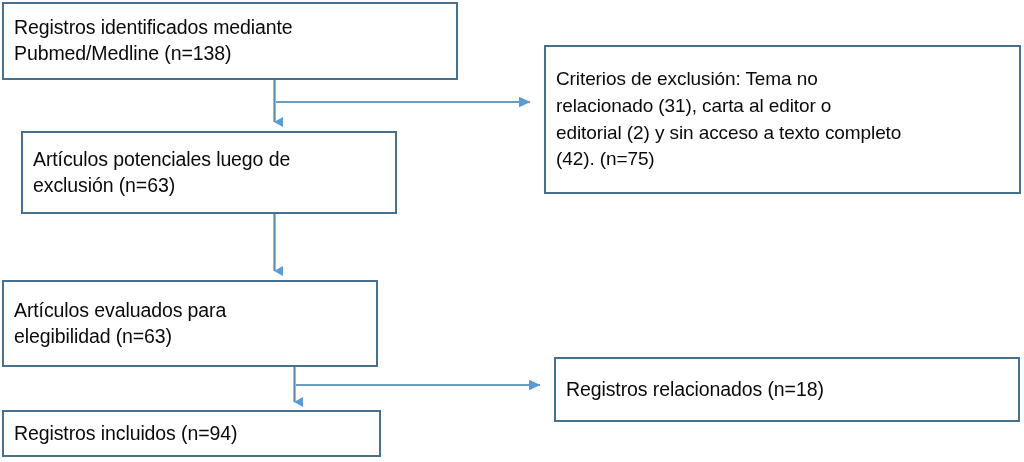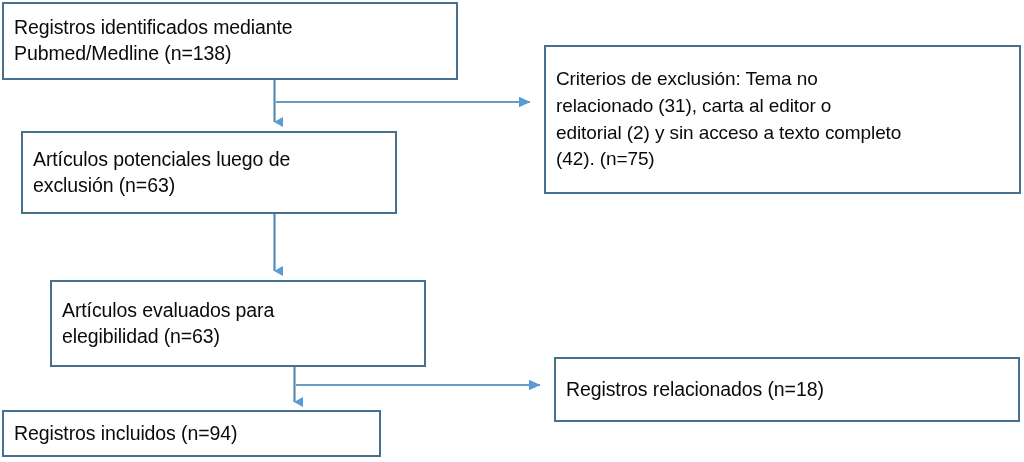--- a/index.html
+++ b/index.html
@@ -34,21 +34,21 @@
   }
   .flow-box .txt {
     display: block;
     width: 100%;
     white-space: pre-line;
   }
 
   
   #box-identified   { left: 2px;   top: 2px;   width: 456px; height: 78px; }
   #box-potential    { left: 2px;   top: 131px; width: 376px; height: 83px; margin-left: 19px; }
-  #box-eligibility  { left: 2px;   top: 280px; width: 376px; height: 87px; margin-left: 48px; }
+  #box-eligibility  { left: 2px;   top: 280px; width: 376px; height: 87px; }
   #box-included     { left: 2px;   top: 410px; width: 379px; height: 47px; }
   #box-exclusion    { left: 544px; top: 45px;  width: 477px; height: 149px;
                       font-size: 19px; line-height: 1.42; }
   #box-related      { left: 554px; top: 357px; width: 466px; height: 65px; }
 
   
   #connectors {
     position: absolute;
     left: 0;
     top: 0;

